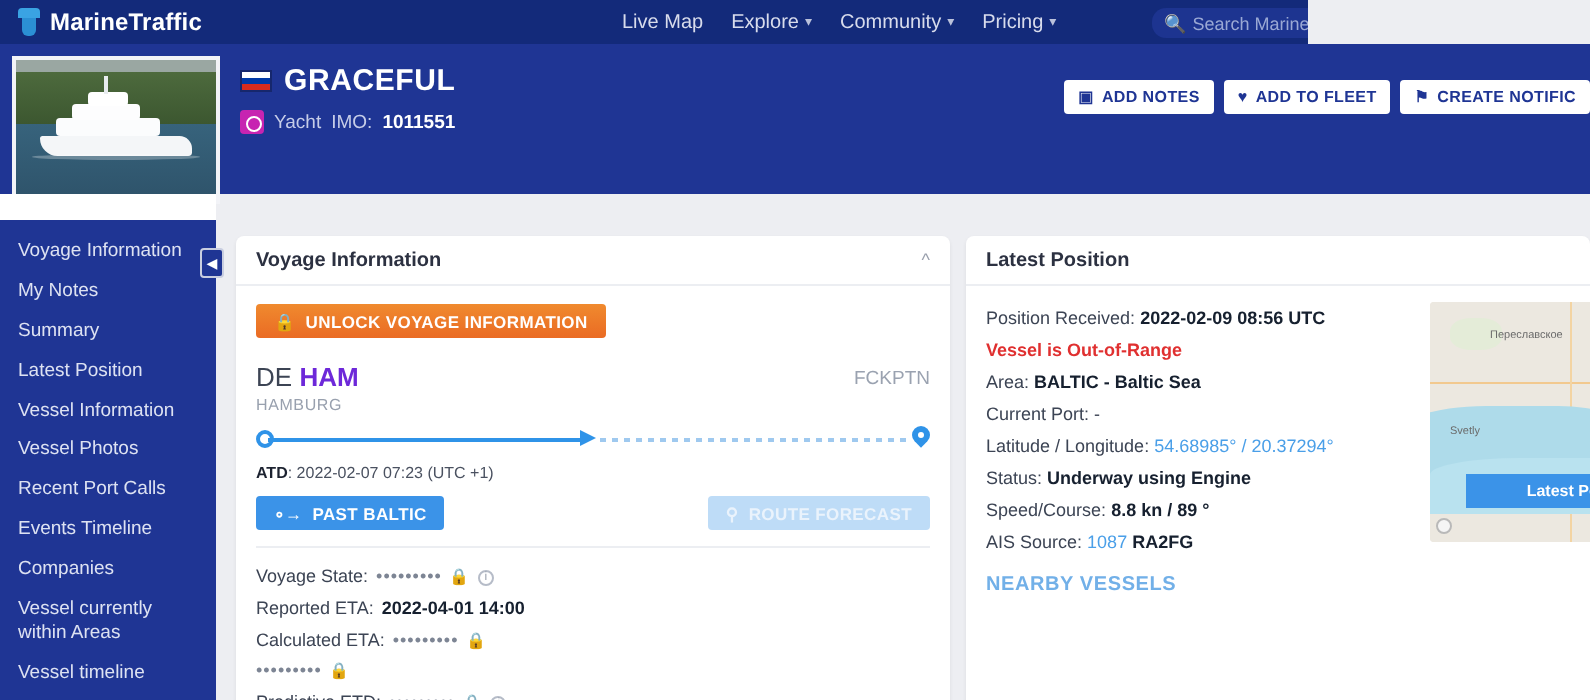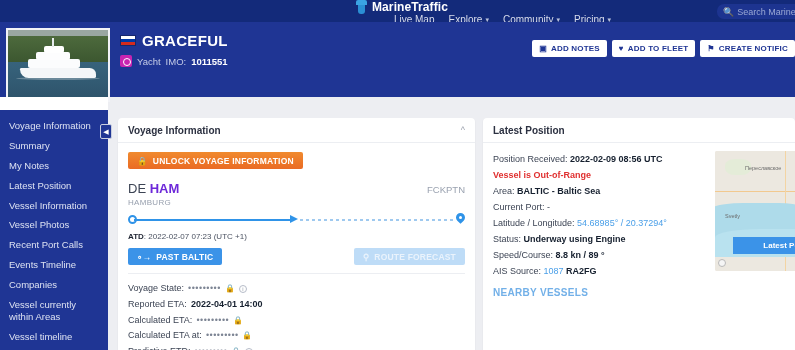--- a/index.html
+++ b/index.html
@@ -8,23 +8,23 @@
     overflow: hidden;
     background: #edeef2;
     font-family: "Liberation Sans", sans-serif;
     font-size: 11px;
     color: #333;
   }
 
   
   .topnav {
     position: absolute; top: 0; left: 0;
-    width: 795px; height: 22px;
+    width: 654px; height: 22px;
     background: #132a7a;
-    display: flex; align-items: center; flex-direction: column;
+    display: flex; align-items: center;
   }
   .brand { display: flex; align-items: center; gap: 4px; padding-left: 8px; }
   .brand-mark {
     width: 13px; height: 14px; position: relative;
   }
   .brand-mark .anchor-top {
     position: absolute; top: 0; left: 1px;
     width: 11px; height: 5px;
     background: #3aa3e3; border-radius: 2px 2px 0 0;
   }
@@ -361,22 +361,22 @@
     </div>
   </div>
 </div>
 
 <div class="side-gap"></div>
 <div class="sidebar">
   <div class="side-toggle">
     <span>◀</span>
   </div>
   <div class="side-item">Voyage Information</div>
+  <div class="side-item">My Notes</div>
   <div class="side-item">Summary</div>
-  <div class="side-item">My Notes</div>
   <div class="side-item">Latest Position</div>
   <div class="side-item">Vessel Information</div>
   <div class="side-item">Vessel Photos</div>
   <div class="side-item">Recent Port Calls</div>
   <div class="side-item">Events Timeline</div>
   <div class="side-item">Companies</div>
   <div class="side-item">Vessel currently within Areas</div>
   <div class="side-item">Vessel timeline</div>
   <div class="side-item">Service Areas</div>
 
@@ -442,21 +442,20 @@
         <div class="vrow">
           <span>Reported ETA:</span>
           <b>2022-04-01 14:00</b>
         </div>
         <div class="vrow">
           <span>Calculated ETA:</span>
           <span class="masked">•••••••••</span>
           <span class="lock-ico">🔒</span>
         </div>
         <div class="vrow">
-          <span>Calculated ETA at:</span>
           <span class="masked">•••••••••</span>
           <span class="lock-ico">🔒</span>
         </div>
         <div class="vrow">
           <span>Predictive ETD:</span>
           <span class="masked">•••••••••</span>
           <span class="lock-ico">🔒</span>
           <span class="info-ico">i</span>
         </div>
         

